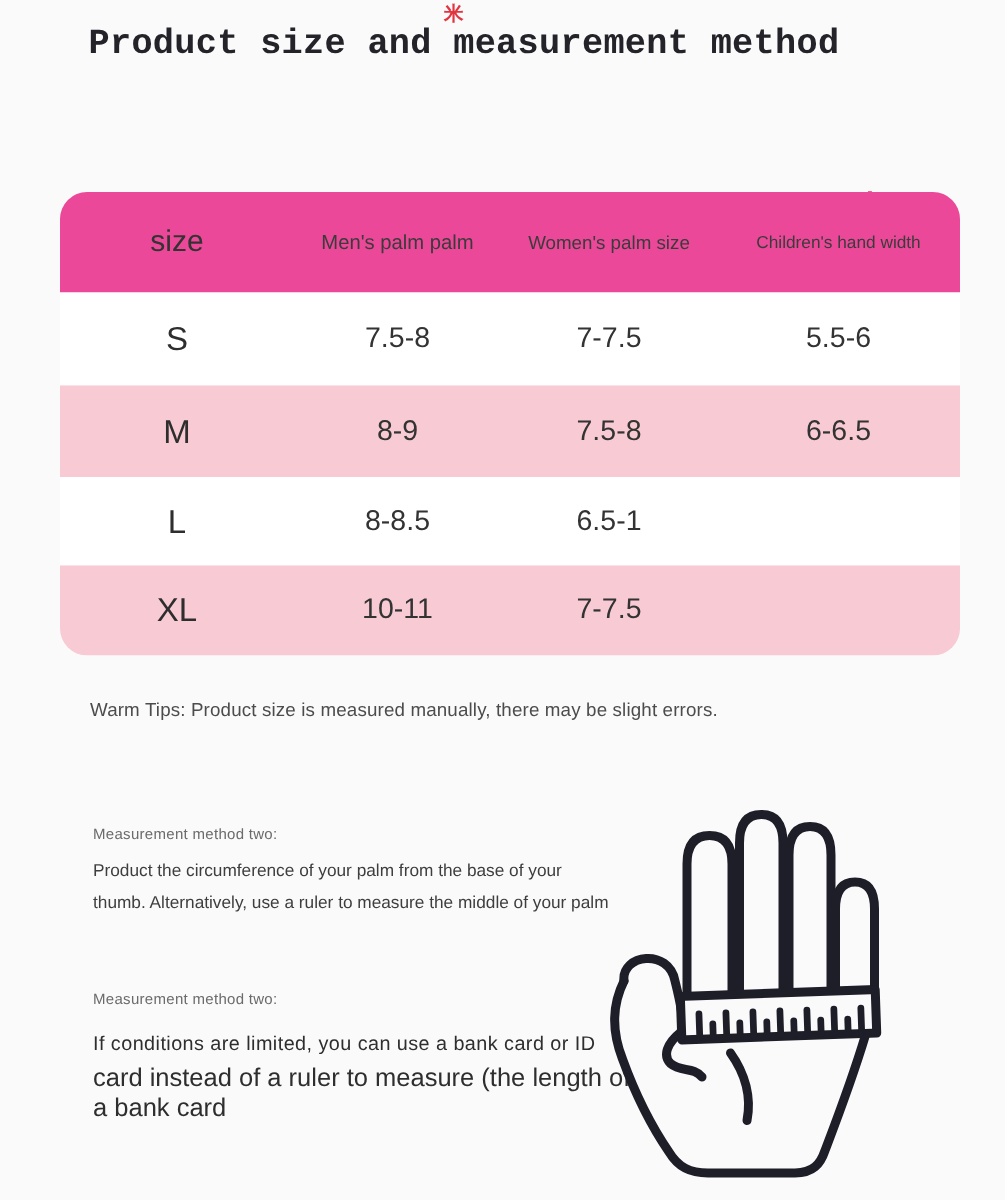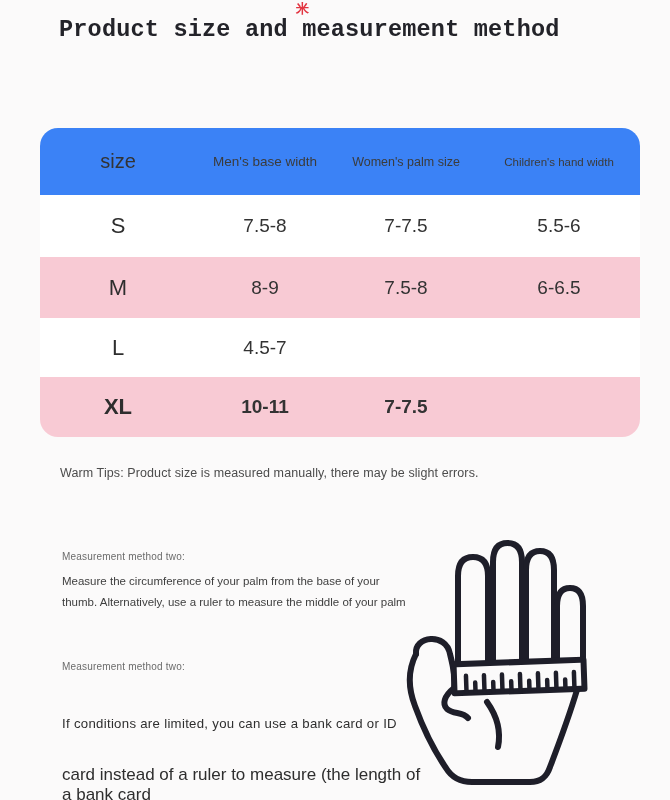--- a/index.html
+++ b/index.html
@@ -20,93 +20,94 @@
     right:42px;top:93px;font-size:19px;font-weight:700;color:#e03b5c;margin-top:32px;
   }
 
   .size-table{
     left:40px;top:128px;width:600px;border-radius:18px;overflow:hidden;
   }
   .t-row{
     display:grid;grid-template-columns:26% 23% 24% 27%;
     align-items:center;text-align:center;
   }
-  .t-row.header{height:67px;background:#3b82f6;}
+  .t-row.header{height:67px;background:#ec4899;}
   .t-row.r-odd{height:62px;background:#ffffff;}
   .t-row.r-even{height:61px;background:#f8cad4;}
   .t-row.r-l{height:59px;}
-  .t-row.r-xl{height:60px;font-weight:bold;}
+  .t-row.r-xl{height:60px;}
   .h-size{font-size:20px;color:#333;font-weight:500;}
   .h-men{font-size:13.5px;color:#3b3b3b;font-weight:500;}
   .h-women{font-size:12.5px;color:#3b3b3b;font-weight:500;}
   .h-children{font-size:11.5px;color:#3b3b3b;font-weight:500;}
   .c-size{font-size:22px;color:#2e2e2e;}
   .c-num{font-size:19px;color:#333;}
 
   .warm-tips{
     left:60px;top:466px;font-size:12.5px;color:#4c4c4c;letter-spacing:.1px;
   }
 
   .method-heading{font-size:10px;color:#6b6b6b;letter-spacing:.2px;}
   .m1-head{left:62px;top:551px;}
   .m1-body{left:62px;top:575px;width:360px;}
   .m1-body .m-line{font-size:11.5px;color:#3e3e3e;height:20.5px;}
   .m2-head{left:62px;top:661px;}
   .m2-body{left:62px;top:688px;width:360px;}
-  .m2-body .m-line{height:21px;color:#2e2e2e;margin-top:28px;}
+  .m2-body .m-line{height:21px;color:#2e2e2e;}
   .m2-body .m-line.l0{font-size:13.2px;letter-spacing:.3px;}
   .m2-body .m-line.l1{font-size:17px;}
   .m2-body .m-line.l2{font-size:12.8px;letter-spacing:.4px;}
 
   .hand-wrap{left:400px;top:530px;width:270px;height:270px;}
 </style>
 </head>
 <body>
 
 <div class="abs top-mark">米</div>
 
 <h1 class="abs page-title" style="margin:0;font-family:Liberation Mono, monospace;">Product size and measurement method</h1>
 
 <div class="abs unit-label">Unit: cm</div>
 
 <div class="abs size-table">
   <div class="t-row header">
     <div class="h-size">size</div>
-    <div class="h-men">Men's base width</div>
+    <div class="h-men">Men's palm palm</div>
     <div class="h-women">Women's palm size</div>
     <div class="h-children">Children's hand width</div>
   </div>
   <div class="t-row r-odd">
     <div class="c-size">S</div>
     <div class="c-num">7.5-8</div>
     <div class="c-num">7-7.5</div>
     <div class="c-num">5.5-6</div>
   </div>
   <div class="t-row r-even">
     <div class="c-size">M</div>
     <div class="c-num">8-9</div>
     <div class="c-num">7.5-8</div>
     <div class="c-num">6-6.5</div>
   </div>
   <div class="t-row r-odd r-l">
     <div class="c-size">L</div>
-    <div class="c-num">4.5-7</div>
+    <div class="c-num">8-8.5</div>
+    <div class="c-num">6.5-1</div>
   </div>
   <div class="t-row r-even r-xl">
     <div class="c-size">XL</div>
     <div class="c-num">10-11</div>
     <div class="c-num">7-7.5</div>
   </div>
 </div>
 
 <div class="abs warm-tips">Warm Tips: Product size is measured manually, there may be slight errors.</div>
 
 <div class="abs method-heading m1-head">Measurement method two:</div>
 <div class="abs m1-body">
-  <div class="m-line">Measure the circumference of your palm from the base of your</div>
+  <div class="m-line">Product the circumference of your palm from the base of your</div>
   <div class="m-line">thumb. Alternatively, use a ruler to measure the middle of your palm</div>
 </div>
 
 <div class="abs method-heading m2-head">Measurement method two:</div>
 <div class="abs m2-body">
   <div class="m-line l0">If conditions are limited, you can use a bank card or ID</div>
   <div class="m-line l1">card instead of a ruler to measure (the length of a bank card</div>
 </div>
 
 <div class="abs hand-wrap">

